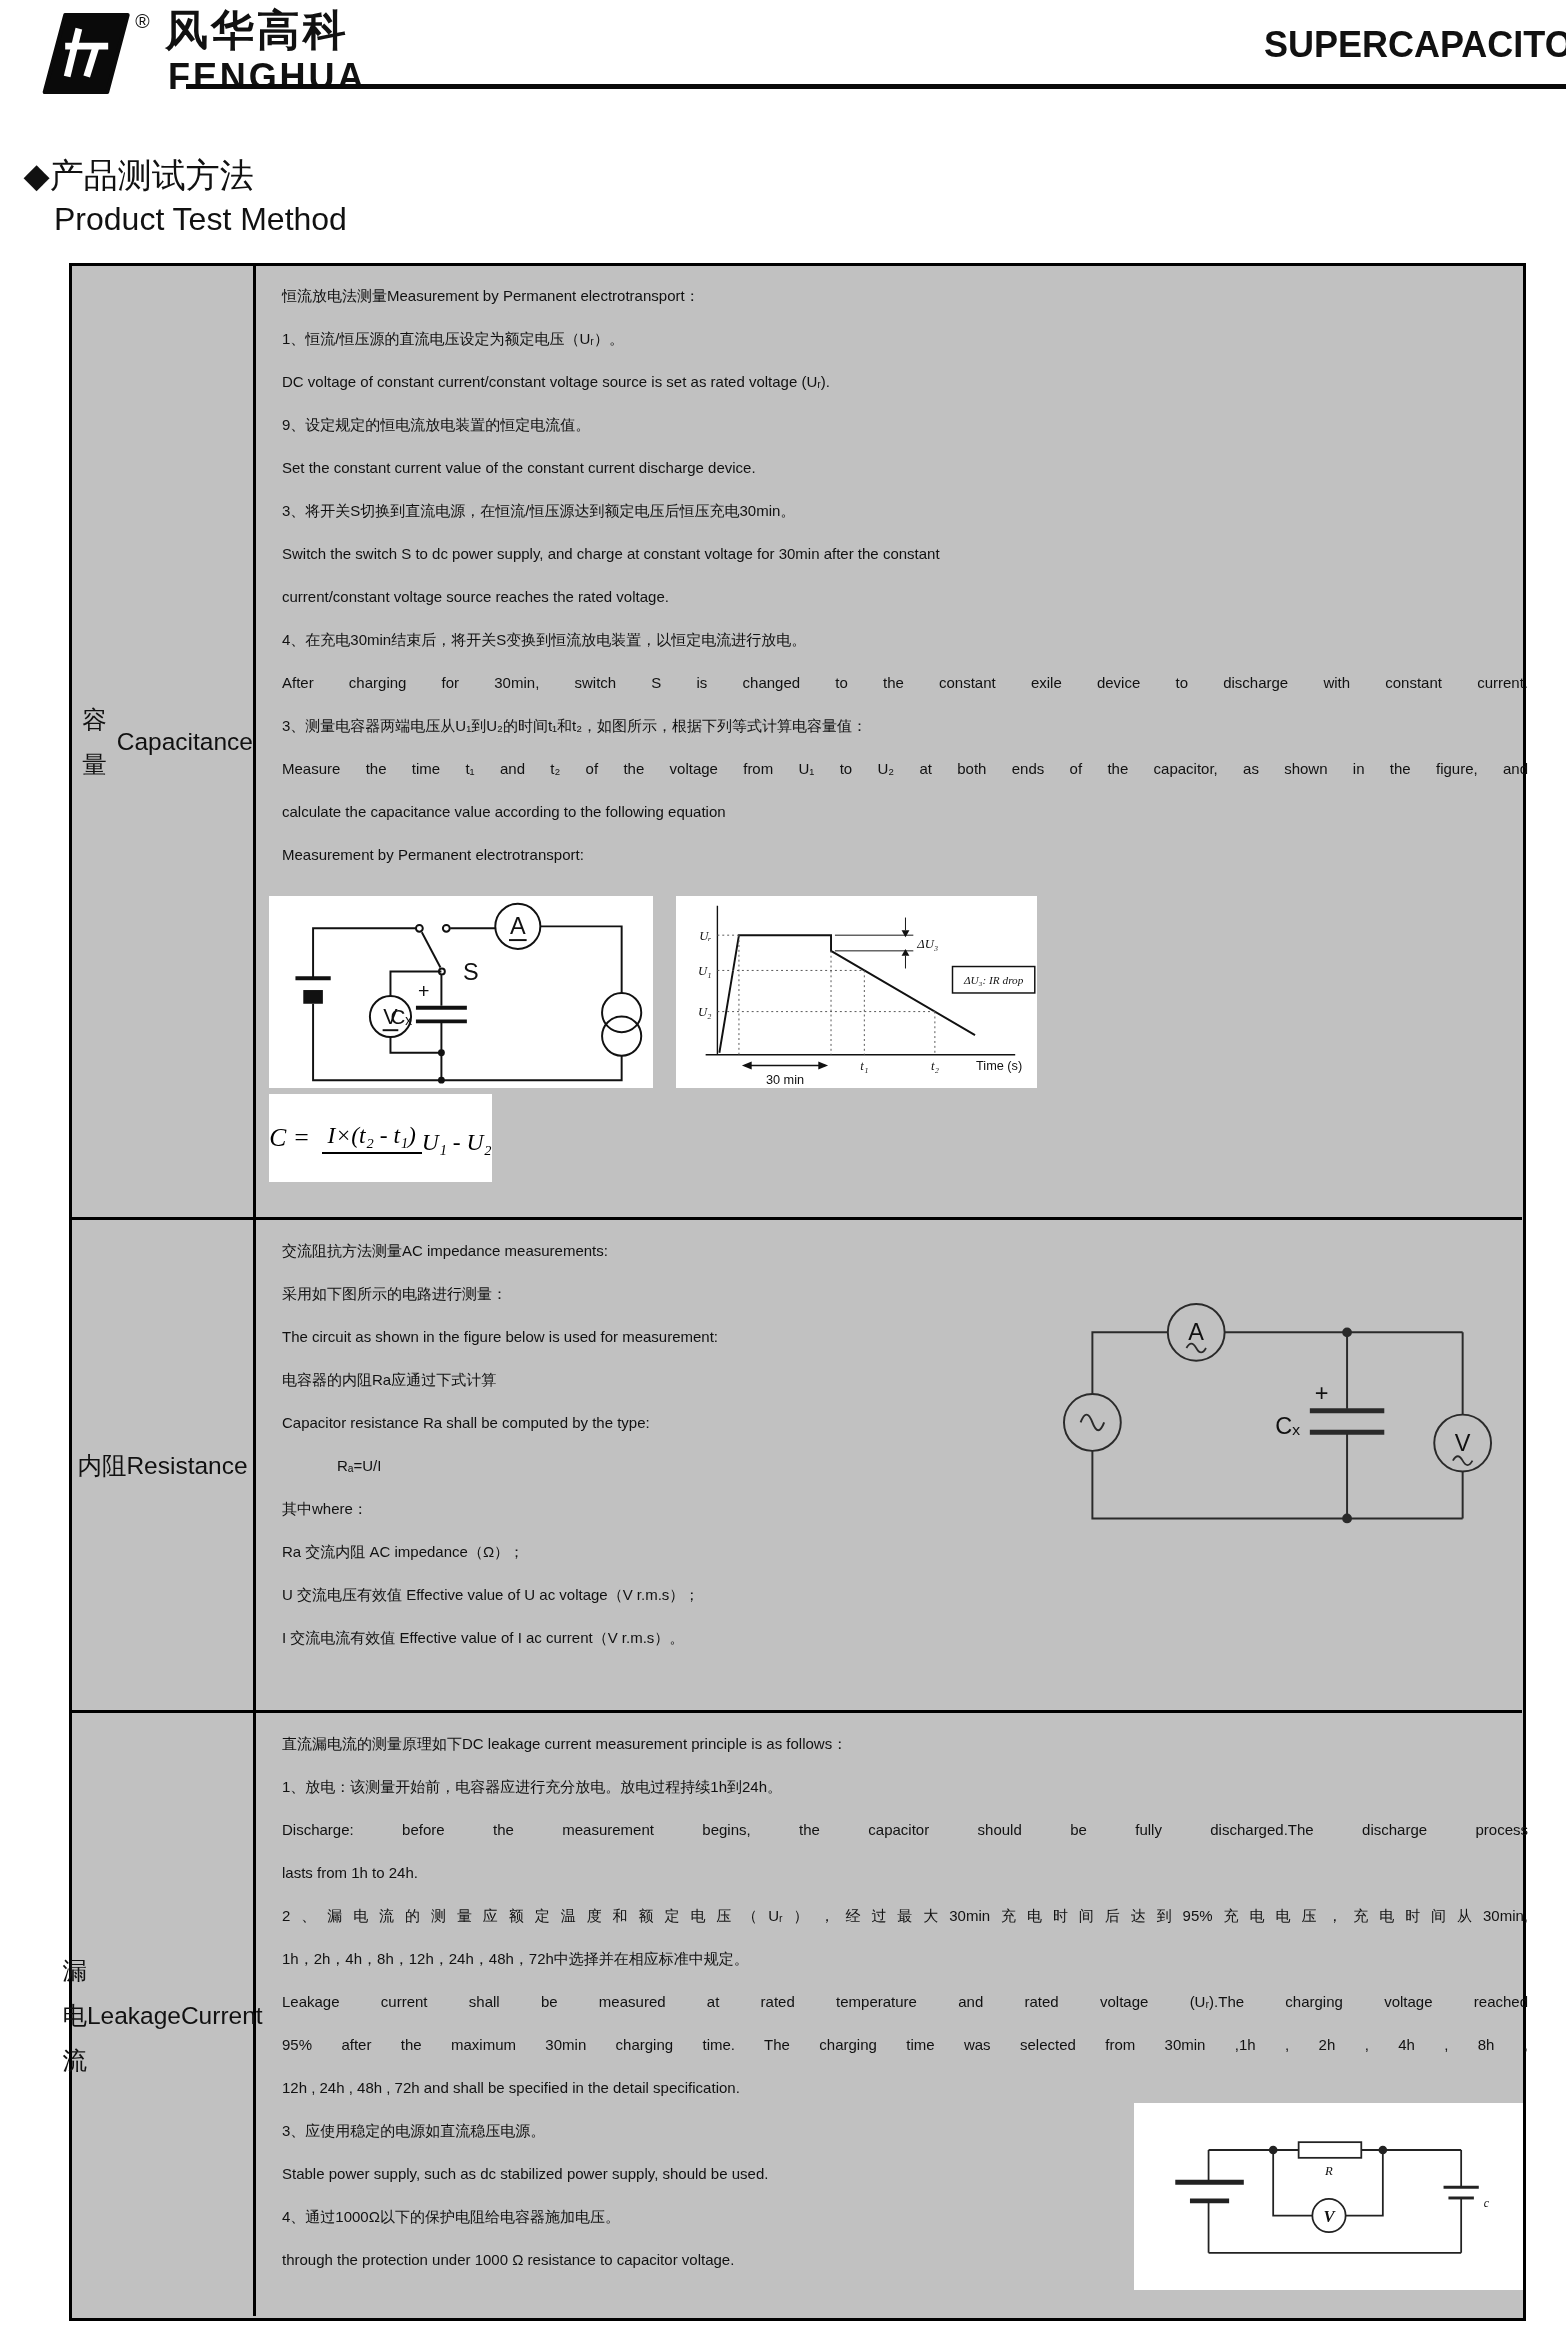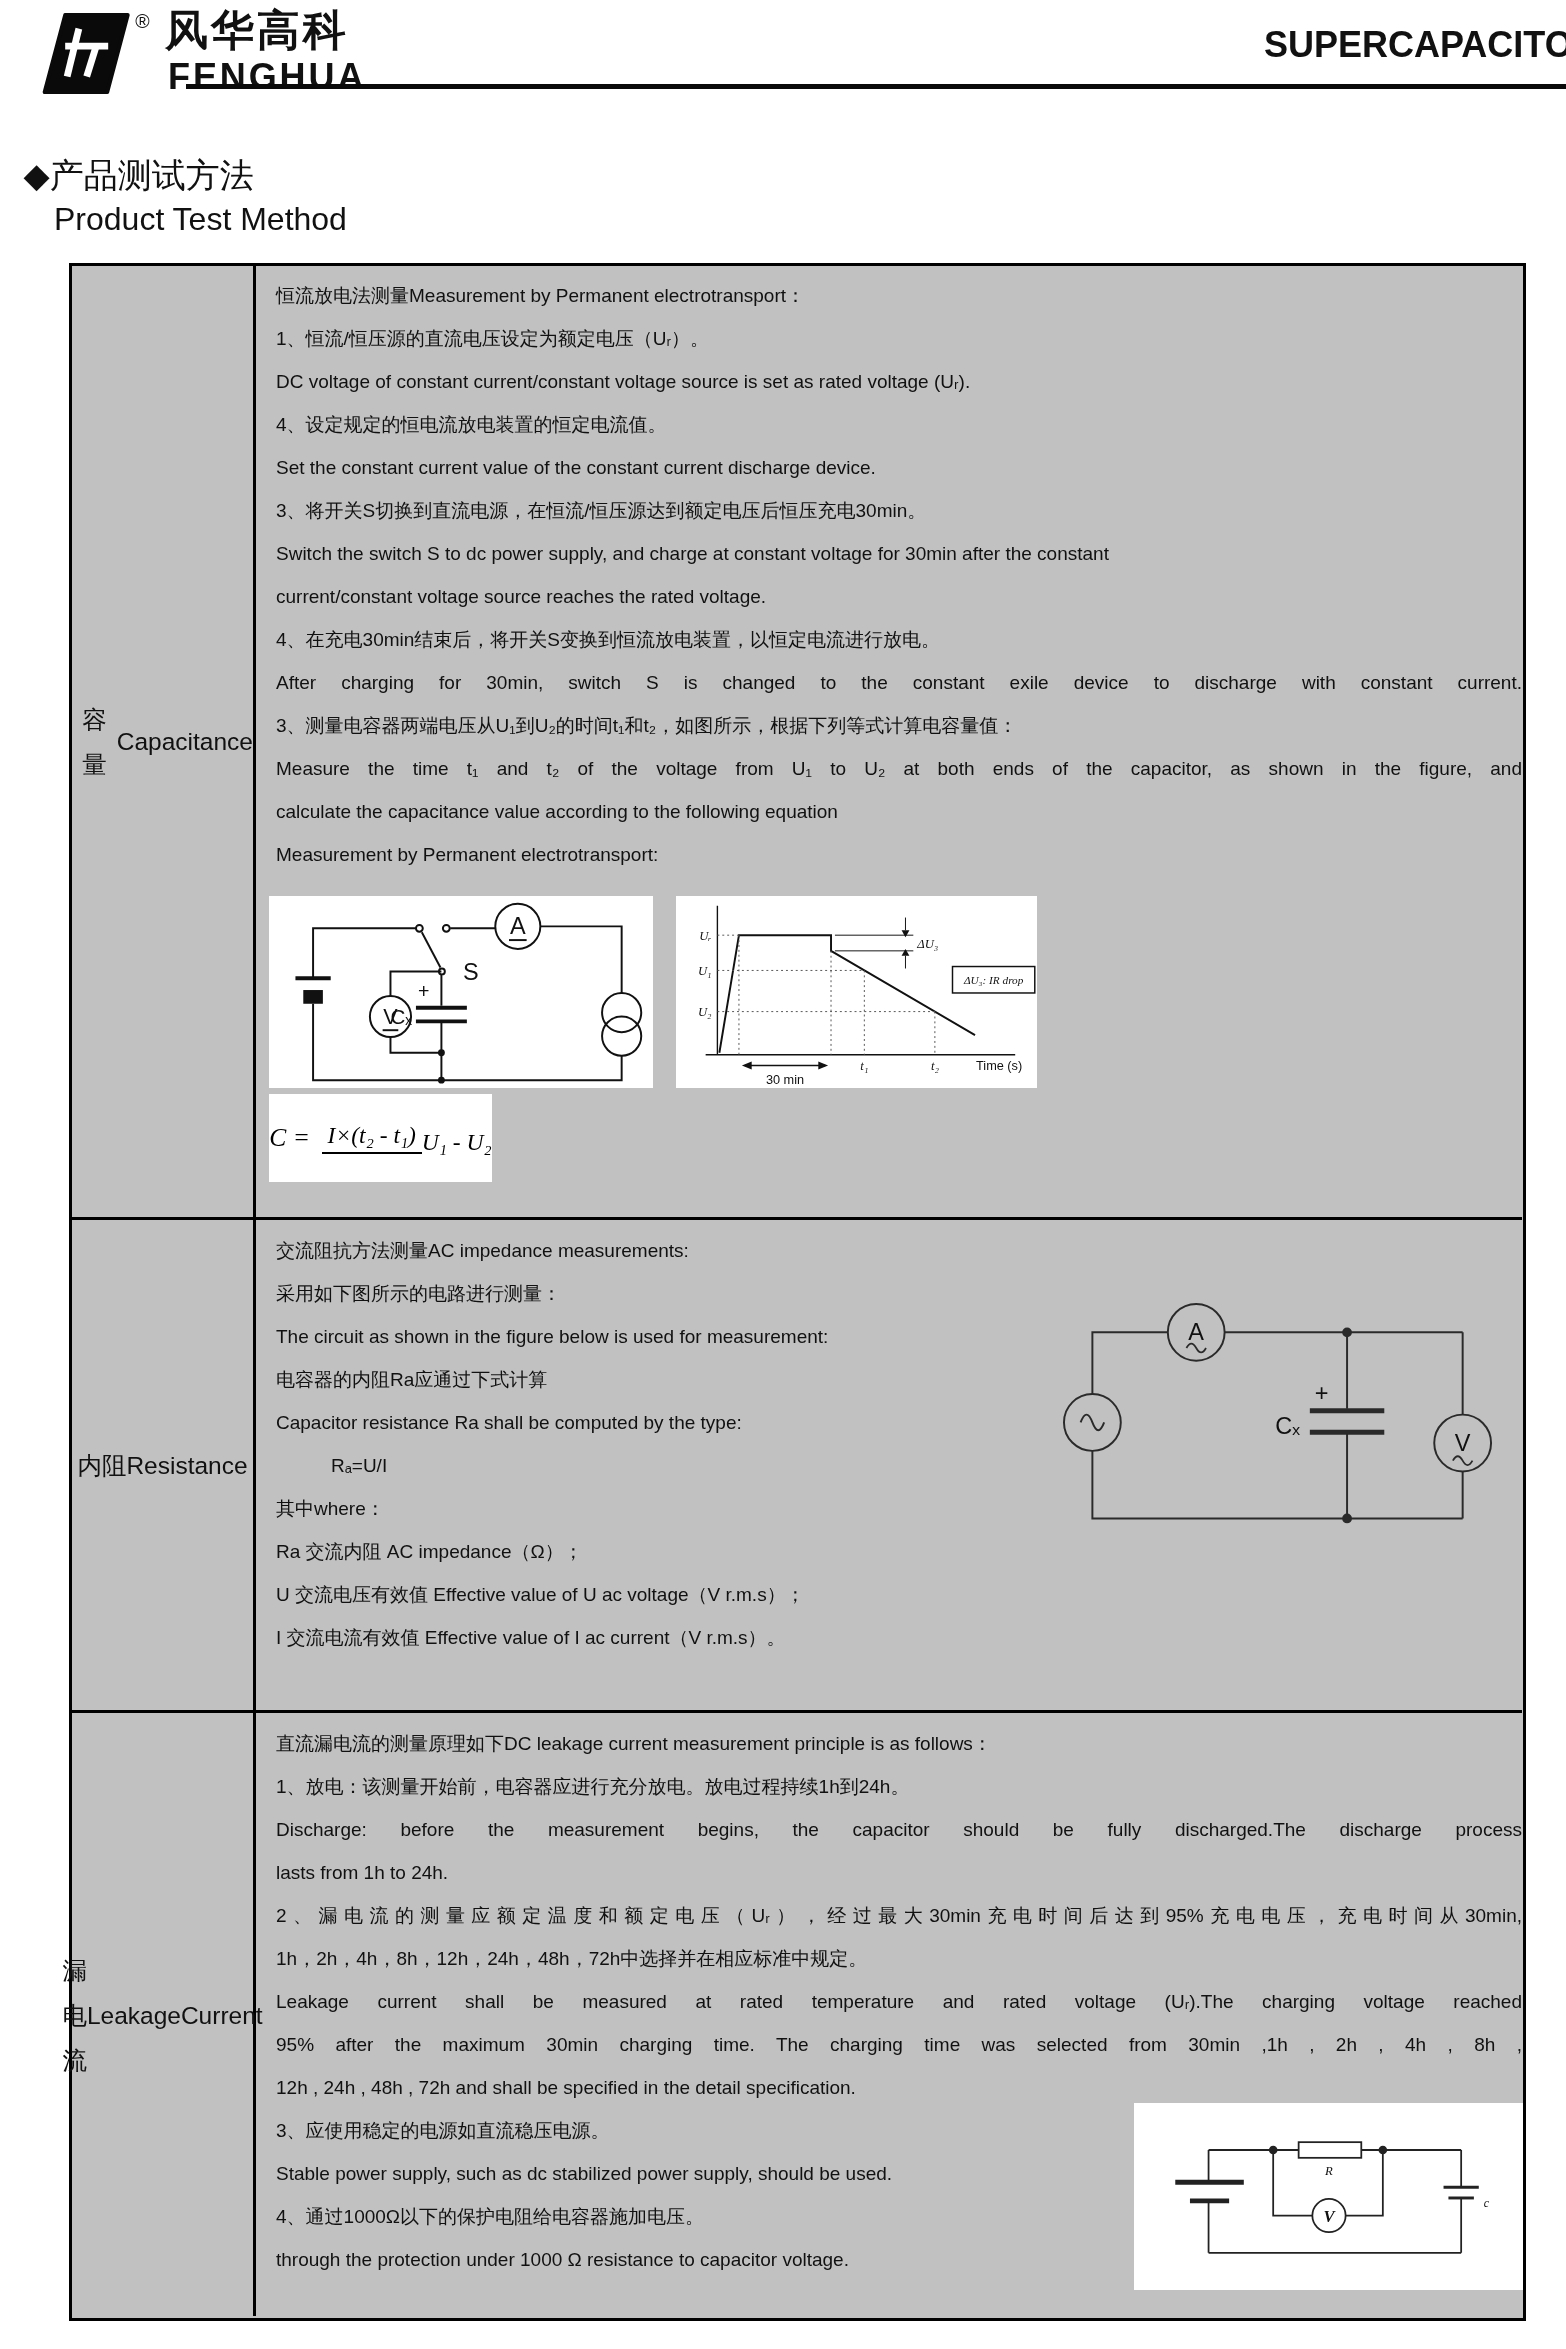--- a/index.html
+++ b/index.html
@@ -14,21 +14,21 @@
   
   .sec-cn{position:absolute;left:23.5px;top:153px;font-size:34px;white-space:nowrap;}
   .sec-en{position:absolute;left:54px;top:201px;font-size:32px;white-space:nowrap;}
   
   .tbl{position:absolute;left:69px;top:263px;width:1457px;height:2058px;background:#c1c1c1;
        border:3.9px solid #000;box-sizing:border-box;}
   .vdiv{position:absolute;left:181px;top:0;width:2.9px;height:2050px;background:#000;}
   .hdiv{position:absolute;left:0;width:1450px;height:2.9px;background:#000;}
   .labelcell{position:absolute;left:0;width:181px;display:flex;flex-direction:row;align-items:center;
              justify-content:center;font-size:24.5px;line-height:45px;text-align:center;}
-  .cblock{position:absolute;left:204px;font-size:19px;line-height:43px;}
+  .cblock{position:absolute;left:210px;font-size:15px;line-height:43px;}
   .ln{height:43px;white-space:nowrap;}
   .fill{width:1246px;white-space:normal;text-align:justify;text-align-last:justify;}
   .indent{padding-left:55px;}
   .figbox{position:absolute;background:#fff;}
   .figplain{position:absolute;}
   .formula{position:absolute;left:197px;top:828px;width:223px;height:88px;background:#fff;
            display:flex;align-items:center;justify-content:center;
            font-family:"Liberation Serif","DejaVu Serif",serif;font-style:italic;font-size:25.5px;color:#000;}
   .frac{display:inline-flex;flex-direction:row;align-items:center;margin-left:11.8px;font-size:23.5px;}
   .frac .num{padding:0 5.9px 2.9px 5.9px;border-bottom:2px solid #000;}
@@ -74,21 +74,21 @@
     <div class="labelcell" style="top:1447px;height:604px;">
       <div>漏电流</div>
       <div>Leakage</div>
       <div>Current</div>
     </div>
 
     <div class="cblock" style="top:7.8px;">
       <div class="ln">恒流放电法测量Measurement by Permanent electrotransport：</div>
       <div class="ln">1、恒流/恒压源的直流电压设定为额定电压（Uᵣ）。</div>
       <div class="ln">DC voltage of constant current/constant voltage source is set as rated voltage (Uᵣ).</div>
-      <div class="ln">4、设定规定的恒电流放电装置的恒定电流值。</div>
+      <div class="ln">9、设定规定的恒电流放电装置的恒定电流值。</div>
       <div class="ln">Set the constant current value of the constant current discharge device.</div>
       <div class="ln">3、将开关S切换到直流电源，在恒流/恒压源达到额定电压后恒压充电30min。</div>
       <div class="ln">Switch the switch S to dc power supply, and charge at constant voltage for 30min after the constant</div>
       <div class="ln">current/constant voltage source reaches the rated voltage.</div>
       <div class="ln">4、在充电30min结束后，将开关S变换到恒流放电装置，以恒定电流进行放电。</div>
       <div class="ln fill">After charging for 30min, switch S is changed to the constant exile device to discharge with constant current.</div>
       <div class="ln">3、测量电容器两端电压从U₁到U₂的时间t₁和t₂，如图所示，根据下列等式计算电容量值：</div>
       <div class="ln fill">Measure the time t₁ and t₂ of the voltage from U₁ to U₂ at both ends of the capacitor, as shown in the figure, and</div>
       <div class="ln">calculate the capacitance value according to the following equation</div>
       <div class="ln">Measurement by Permanent electrotransport:</div>

